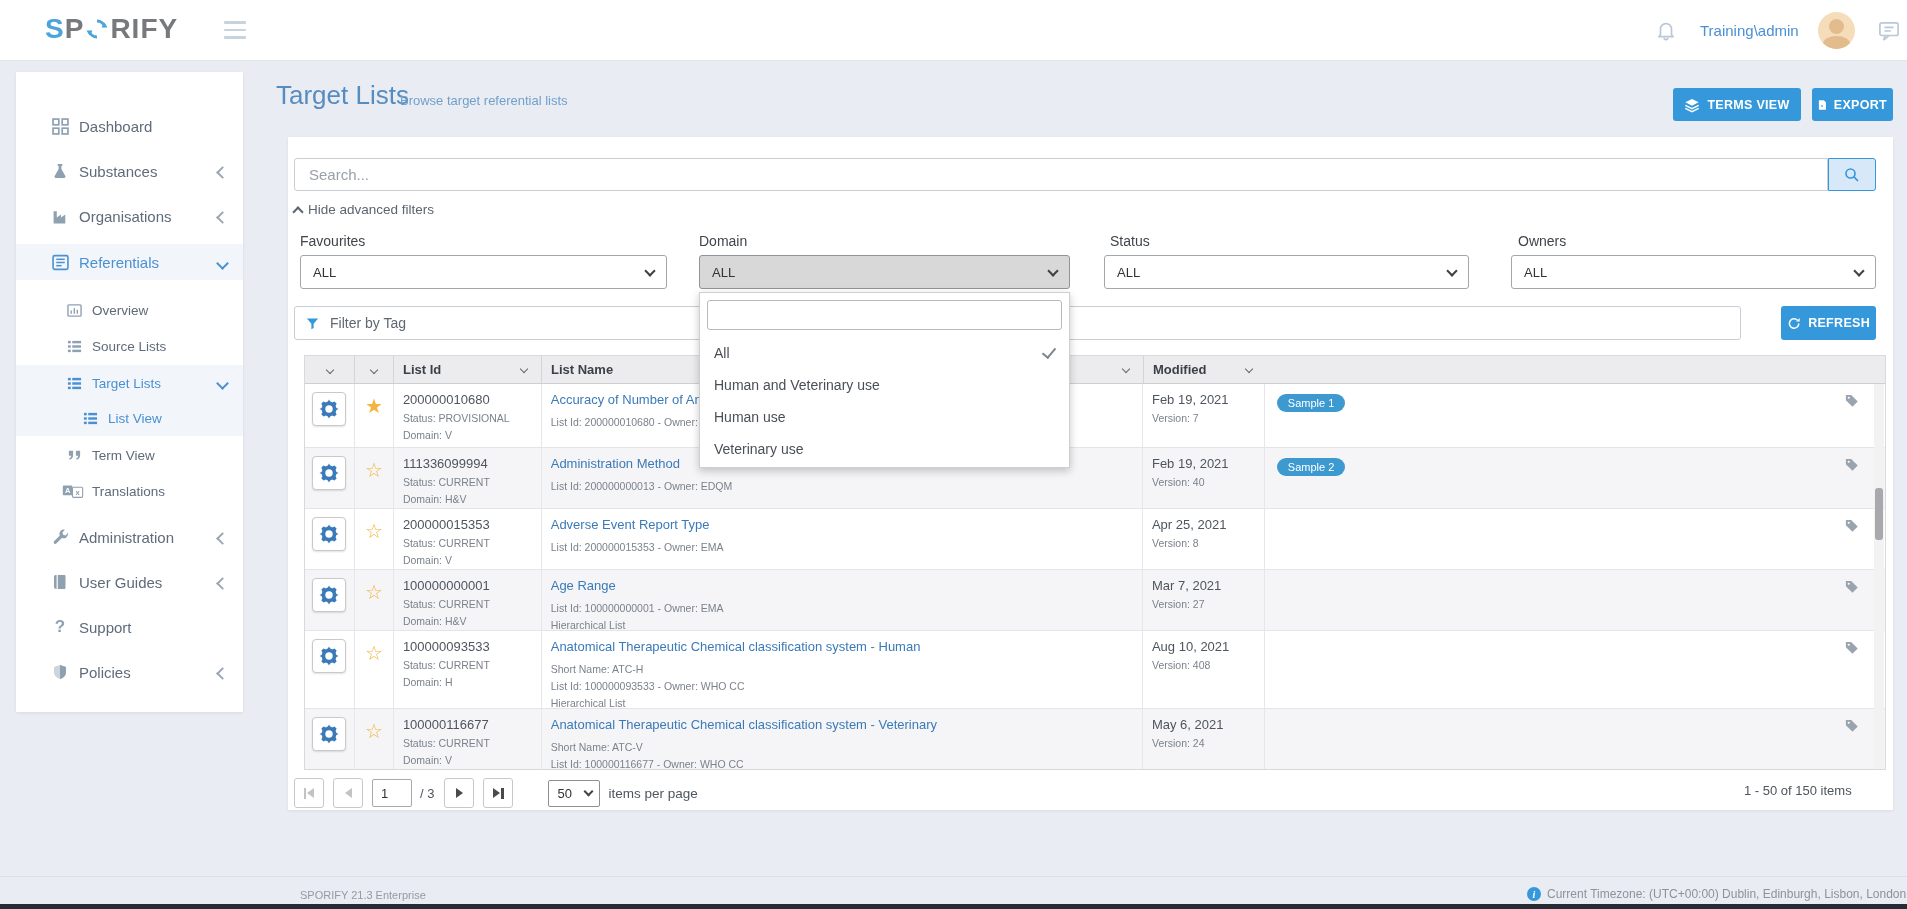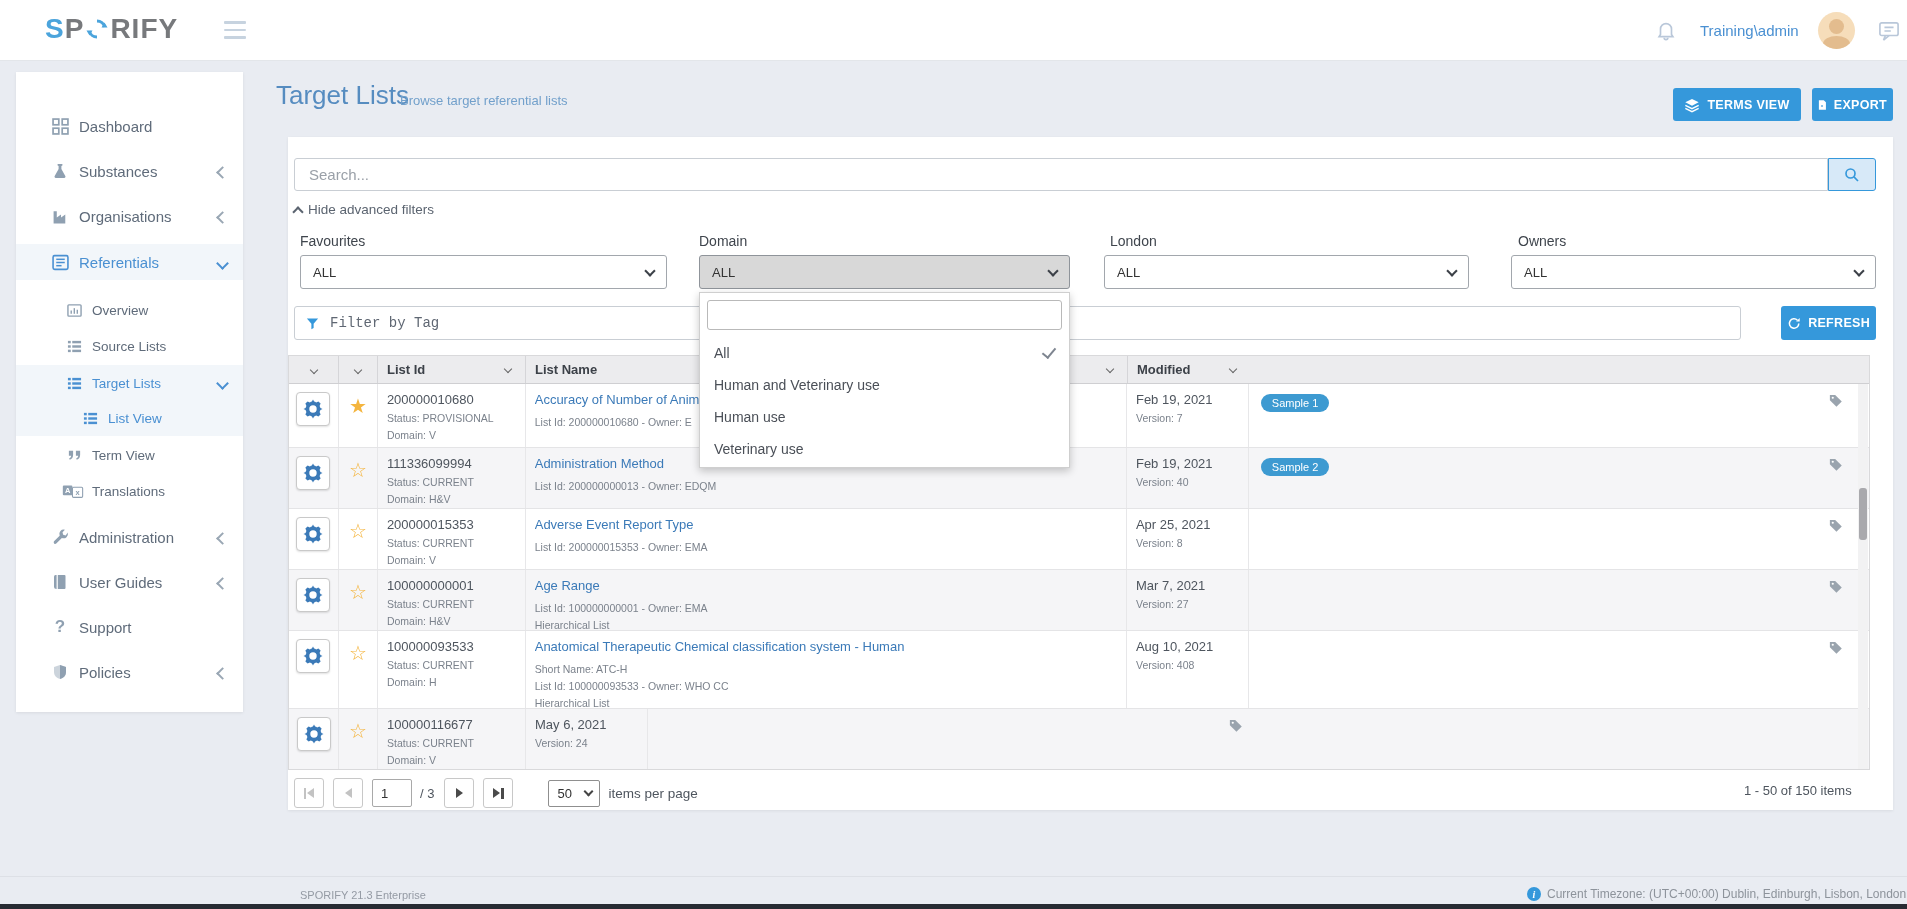--- a/index.html
+++ b/index.html
@@ -51,26 +51,26 @@
   .searchbtn{position:absolute;left:1828px;top:158px;width:48px;height:33px;background:#d7e9f8;border:1px solid #3598db;border-radius:0 3px 3px 0;display:flex;align-items:center;justify-content:center;cursor:pointer;box-sizing:border-box;}
   .hidefilters{position:absolute;left:294px;top:202px;font-size:13.5px;color:#5b6470;display:flex;align-items:center;gap:6px;cursor:pointer;}
   .hidefilters .chv{width:6px;height:6px;border-color:#5b6470;transform:rotate(-135deg);margin-top:4px;}
 
   .flabel{position:absolute;top:233px;font-size:14px;color:#3f454d;}
   .fselect{position:absolute;top:255px;height:34px;background:#fff;border:1px solid #a2a7ad;border-radius:3px;display:flex;align-items:center;font-size:13px;color:#333;padding:0 12px;box-sizing:border-box;cursor:pointer;}
   .fselect .chv{position:absolute;right:12px;width:6px;height:6px;border-color:#3c4148;transform:rotate(45deg);margin-top:-3px;}
   .fselect.open{background:#d8d8d8;border-color:#8f949a;}
 
   .tagfilter{position:absolute;left:294px;top:306px;width:1447px;height:34px;border:1px solid #c9ced4;border-radius:3px;box-sizing:border-box;display:flex;align-items:center;padding:0 10px;gap:8px;}
-  .tagfilter input{border:none;outline:none;flex:1;font-size:14px;color:#555;font-family:Liberation Mono, monospace;}
+  .tagfilter input{border:none;outline:none;flex:1;font-size:14px;color:#555;font-family:Liberation Sans, sans-serif;}
   .tagfilter input::placeholder{color:#5f6773;}
   .btn-refresh{left:1781px;top:306px;width:95px;height:34px;}
 
   
-  .table{position:absolute;left:288px;top:355px;width:1582px;height:415px;border:1px solid #d9d9db;box-sizing:border-box;overflow:hidden;}
+  .table{position:absolute;left:304px;top:355px;width:1582px;height:415px;border:1px solid #d9d9db;box-sizing:border-box;overflow:hidden;}
   .thead{display:flex;height:28px;background:#ececee;border-bottom:1px solid #cfcfd2;box-sizing:border-box;}
   .th{position:relative;display:flex;align-items:center;font-size:13px;font-weight:bold;color:#3c4148;border-right:1px solid #d5d5d8;box-sizing:border-box;padding-left:9px;}
   .th:last-child{border-right:none;}
   .th .sortchv{position:absolute;right:14px;width:5px;height:5px;border-right:1.6px solid #666;border-bottom:1.6px solid #666;transform:rotate(45deg);margin-top:-2px;cursor:pointer;}
   .th.cc{justify-content:center;padding-left:0;}
   .th.cc .sortchv{position:static;margin:0;}
   .w1{width:50px;} .w2{width:39px;} .w3{width:148px;} .w4{width:602px;} .w5{width:122px;} .w6{width:621px;}
   .trow{display:flex;border-bottom:1px solid #e4e4e6;box-sizing:border-box;background:#fff;}
   .tbody .trow:nth-child(even){background:#f5f5f7;}
   .tbody .trow:nth-child(1){height:64px;}
@@ -351,21 +351,21 @@
       </svg>
   </div>
 
   <div class="hidefilters">
     <span class="chv"></span>
     <span>Hide advanced filters</span>
   </div>
 
   <div class="flabel" style="left:300px">Favourites</div>
   <div class="flabel" style="left:699px">Domain</div>
-  <div class="flabel" style="left:1110px">London</div>
+  <div class="flabel" style="left:1110px">Status</div>
   <div class="flabel" style="left:1518px">Owners</div>
 
   <div class="fselect" style="left:300px;width:367px">
     <span>ALL</span>
       <span class="chv"></span>
   </div>
   <div class="fselect open" style="left:699px;width:371px">
     <span>ALL</span>
       <span class="chv"></span>
   </div>
@@ -565,20 +565,21 @@
             </button>
           </div>
         <div class="c w2 c-star">
             <span>☆</span>
           </div>
         <div class="c w3 c-id">
             <div class="idv">100000116677</div>
             <div class="sub">Status: CURRENT</div>
             <div class="sub">Domain: V</div>
           </div>
+        <div class="c w4 c-name"><a class="lnk">Anatomical Therapeutic Chemical classification system - Veterinary</a><div class="sub">Short Name: ATC-V</div><div class="sub">List Id: 100000116677 - Owner: WHO CC</div></div>
         <div class="c w5 c-mod">
             <div class="modv">May 6, 2021</div>
             <div class="sub">Version: 24</div>
           </div>
         <div class="c w6 c-tags">
             <span class="tagicon"><svg width="15" height="15" viewBox="0 0 24 24" fill="#9aa4ae">
                 <path d="M3 3h8.5L22 13.5 13.5 22 3 11.5z"></path>
                 <circle cx="7.6" cy="7.6" r="1.7" fill="#fff"></circle>
               </svg></span>
           </div>

